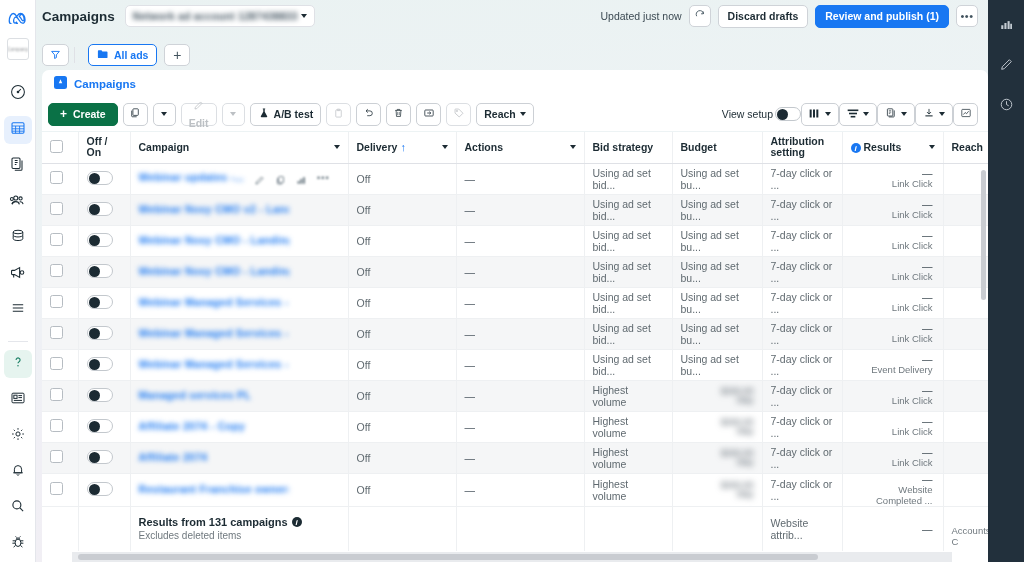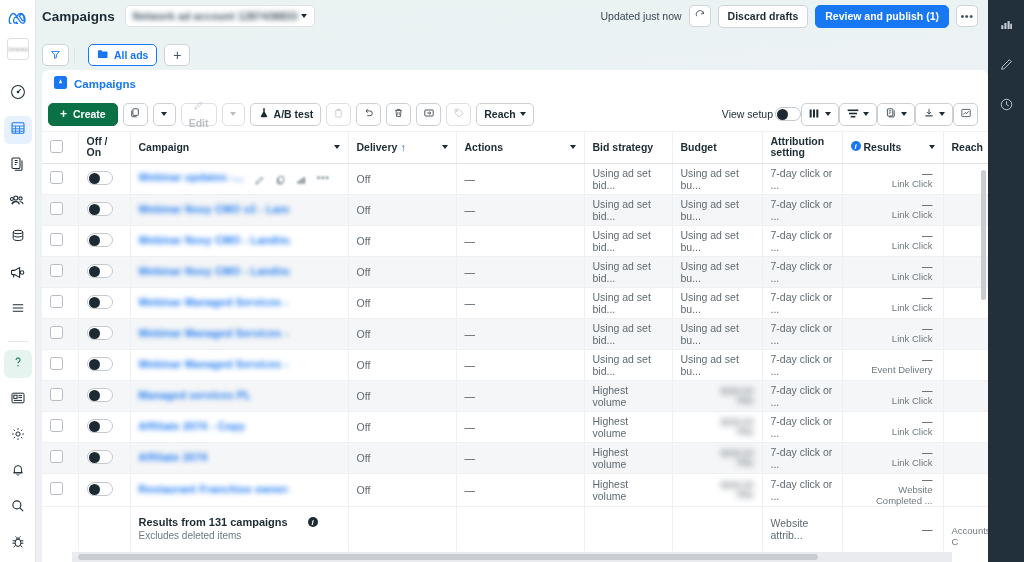--- a/index.html
+++ b/index.html
@@ -147,21 +147,21 @@
     background: #fff; overflow: hidden;
   }
   table { border-collapse: collapse; width: 951px; table-layout: fixed; font-size: 10.5px; }
   thead th {
     height: 31px; background: #fff; border-bottom: 1px solid #dfe1e6;
     border-right: 1px solid #eef0f2; text-align: left; padding: 0 8px;
     font-size: 10.5px; font-weight: bold; color: #1c2b33; vertical-align: middle;
     position: relative; white-space: nowrap;
   }
   thead th .hdr { display: flex; align-items: center; justify-content: space-between; }
-  thead th .hl { display: flex; align-items: flex-start; gap: 3px; }
+  thead th .hl { display: flex; align-items: flex-end; gap: 3px; }
   tbody td {
     height: 31px; border-bottom: 1px solid #eef0f2; border-right: 1px solid #eef0f2;
     padding: 0 8px; color: #1c2b33; vertical-align: middle; overflow: hidden;
   }
   tbody tr:nth-child(even) td { background: #f5f6f7; }
   tbody tr.hover td { background: #fff; }
   .cb {
     width: 13px; height: 13px; border: 1px solid #b6bcc2; border-radius: 2.5px;
     background: #fff; display: inline-block; cursor: pointer;
   }
@@ -184,21 +184,21 @@
   .dash { color: #4b5660; }
   .results-cell { text-align: right; padding-right: 10px; }
   .results-dash { color: #3d4a53; line-height: 10px; }
   .results-sub { color: #70797f; font-size: 9.5px; line-height: 11px; }
   .budget-blur { filter: blur(3px); color: #4b5660; font-size: 9px; line-height: 9px; text-align:right; }
 
   tfoot td {
     background: #fff; border-top: 1px solid #dfe1e6; border-right: 1px solid #eef0f2;
     border-bottom: none; height: 45px; vertical-align: middle; padding: 0 8px;
   }
-  .foot-main { font-size: 11px; font-weight: bold; color: #1c2b33; display:flex; align-items:center; gap:20px;}
+  .foot-main { font-size: 11px; font-weight: bold; color: #1c2b33; display:flex; align-items:center; gap:4px;}
   .foot-sub { font-size: 10px; color: #70797f; margin-top: 2px; }
   .info-dot {
     width: 10px; height: 10px; border-radius: 50%; background: #1c2b33; color: #fff;
     font-size: 8px; font-weight: bold; display: inline-flex; align-items: center;
     justify-content: center; font-style: italic;
   }
   .info-dot.blue { background: #1877f2; }
 
   .vscroll {
     position: absolute; right: 2px; top: 170px; width: 5px; height: 130px;

